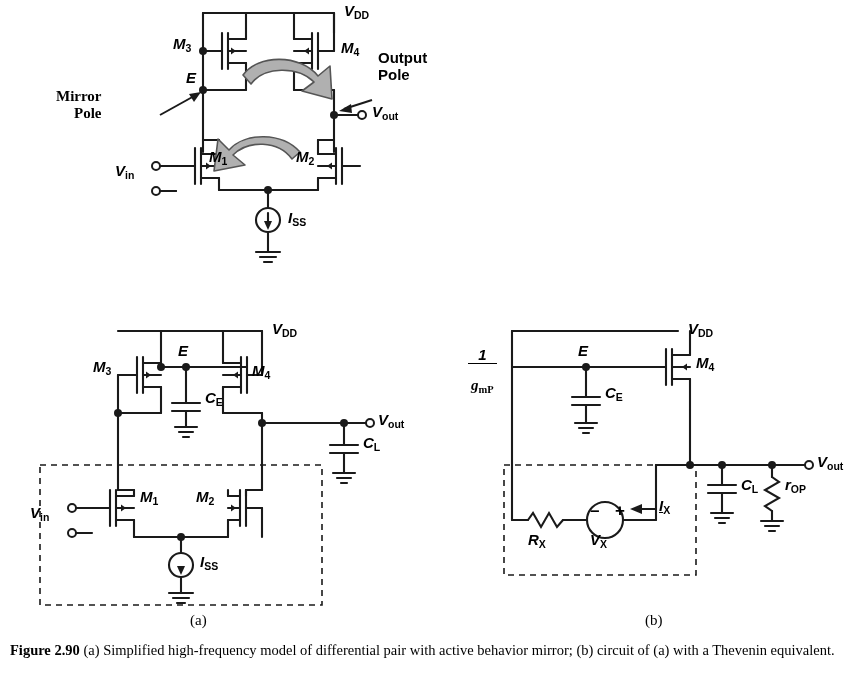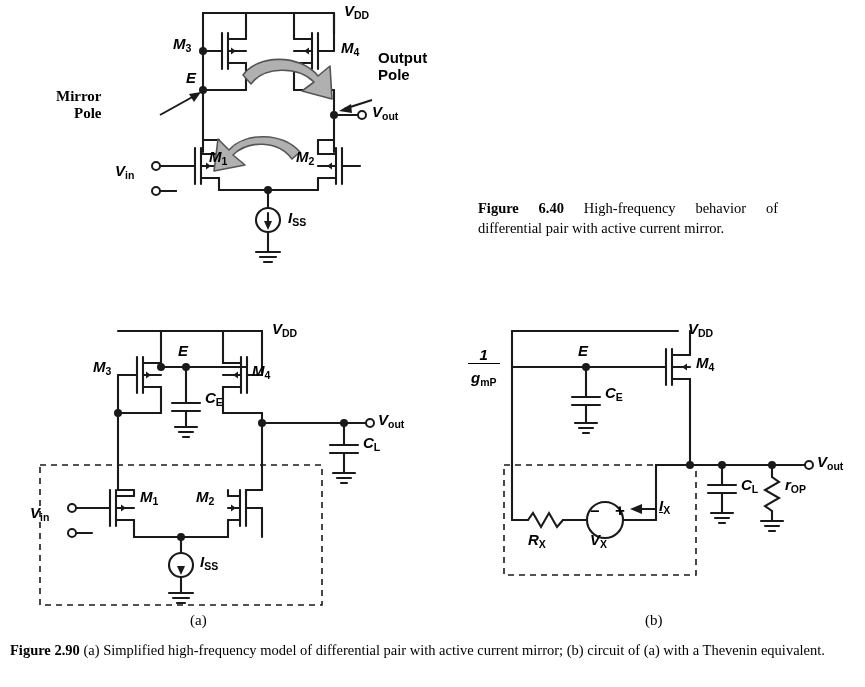--- a/index.html
+++ b/index.html
@@ -46,21 +46,21 @@
     text-align: justify;
   }
   .caption b { font-weight: bold; }
   .frac {
     display: inline-block;
     text-align: center;
     vertical-align: middle;
     line-height: 1.05;
   }
   .frac .num { display: block; padding: 0 3px; }
-  .frac .den { display: block; border-top: 1.6px solid #000; padding: 6px 3px; }
+  .frac .den { display: block; border-top: 1.6px solid #000; padding: 14px 3px; font-family: Liberation Serif, serif; }
   .panel-lbl {
     position: absolute;
     font-family: "Liberation Serif", serif;
     font-size: 15px;
   }
 </style>
 </head>
 <body>
 
 <div class="page">
@@ -209,24 +209,20 @@
     <div class="lbl" style="left:56px;top:88px;text-align:right;font-family:Liberation Serif, serif;">
       <span>Mirror</span><br>
       <span>Pole</span>
     </div>
     <div class="lbl" style="left:378px;top:50px;text-align:left;">
       <span>Output</span><br>
       <span>Pole</span>
     </div>
   </div>
 
-  <div class="caption" style="left:478px;top:198px;width:300px;">
-    <b>Figure 6.40</b>
-    <span>High-frequency behavior of differential pair with active current mirror.</span>
-  </div>
 
   <div style="position:absolute;left:0;top:305px;width:460px;height:320px;">
     <svg width="460" height="320" viewBox="0 0 460 320">
 
       <rect x="40" y="160" width="282" height="140" fill="none" stroke="#1a1a1a" stroke-width="1.6" stroke-dasharray="6,5"></rect>
 
       <g fill="none" stroke="#1a1a1a" stroke-width="2.1" stroke-linecap="round">
 
         <line x1="118" y1="26" x2="262" y2="26"></line>
 
@@ -480,16 +476,16 @@
     </div>
     <div class="lbl" style="left:155px;top:197px;font-size:17px;">
       <span>+</span>
     </div>
   </div>
 
   <div class="panel-lbl" style="left:645px;top:612px;">(b)</div>
 
   <div class="caption" style="left:10px;top:640px;width:845px;">
     <b>Figure 2.90</b>
-    <span>(a) Simplified high-frequency model of differential pair with active current mirror; (b) circuit of (a) with a Thevenin equivalent.</span>
+    <span>(a) Simplified high-frequency model of differential pair with active behavior mirror; (b) circuit of (a) with a Thevenin equivalent.</span>
   </div>
 
 </div>
 
 </body></html>

